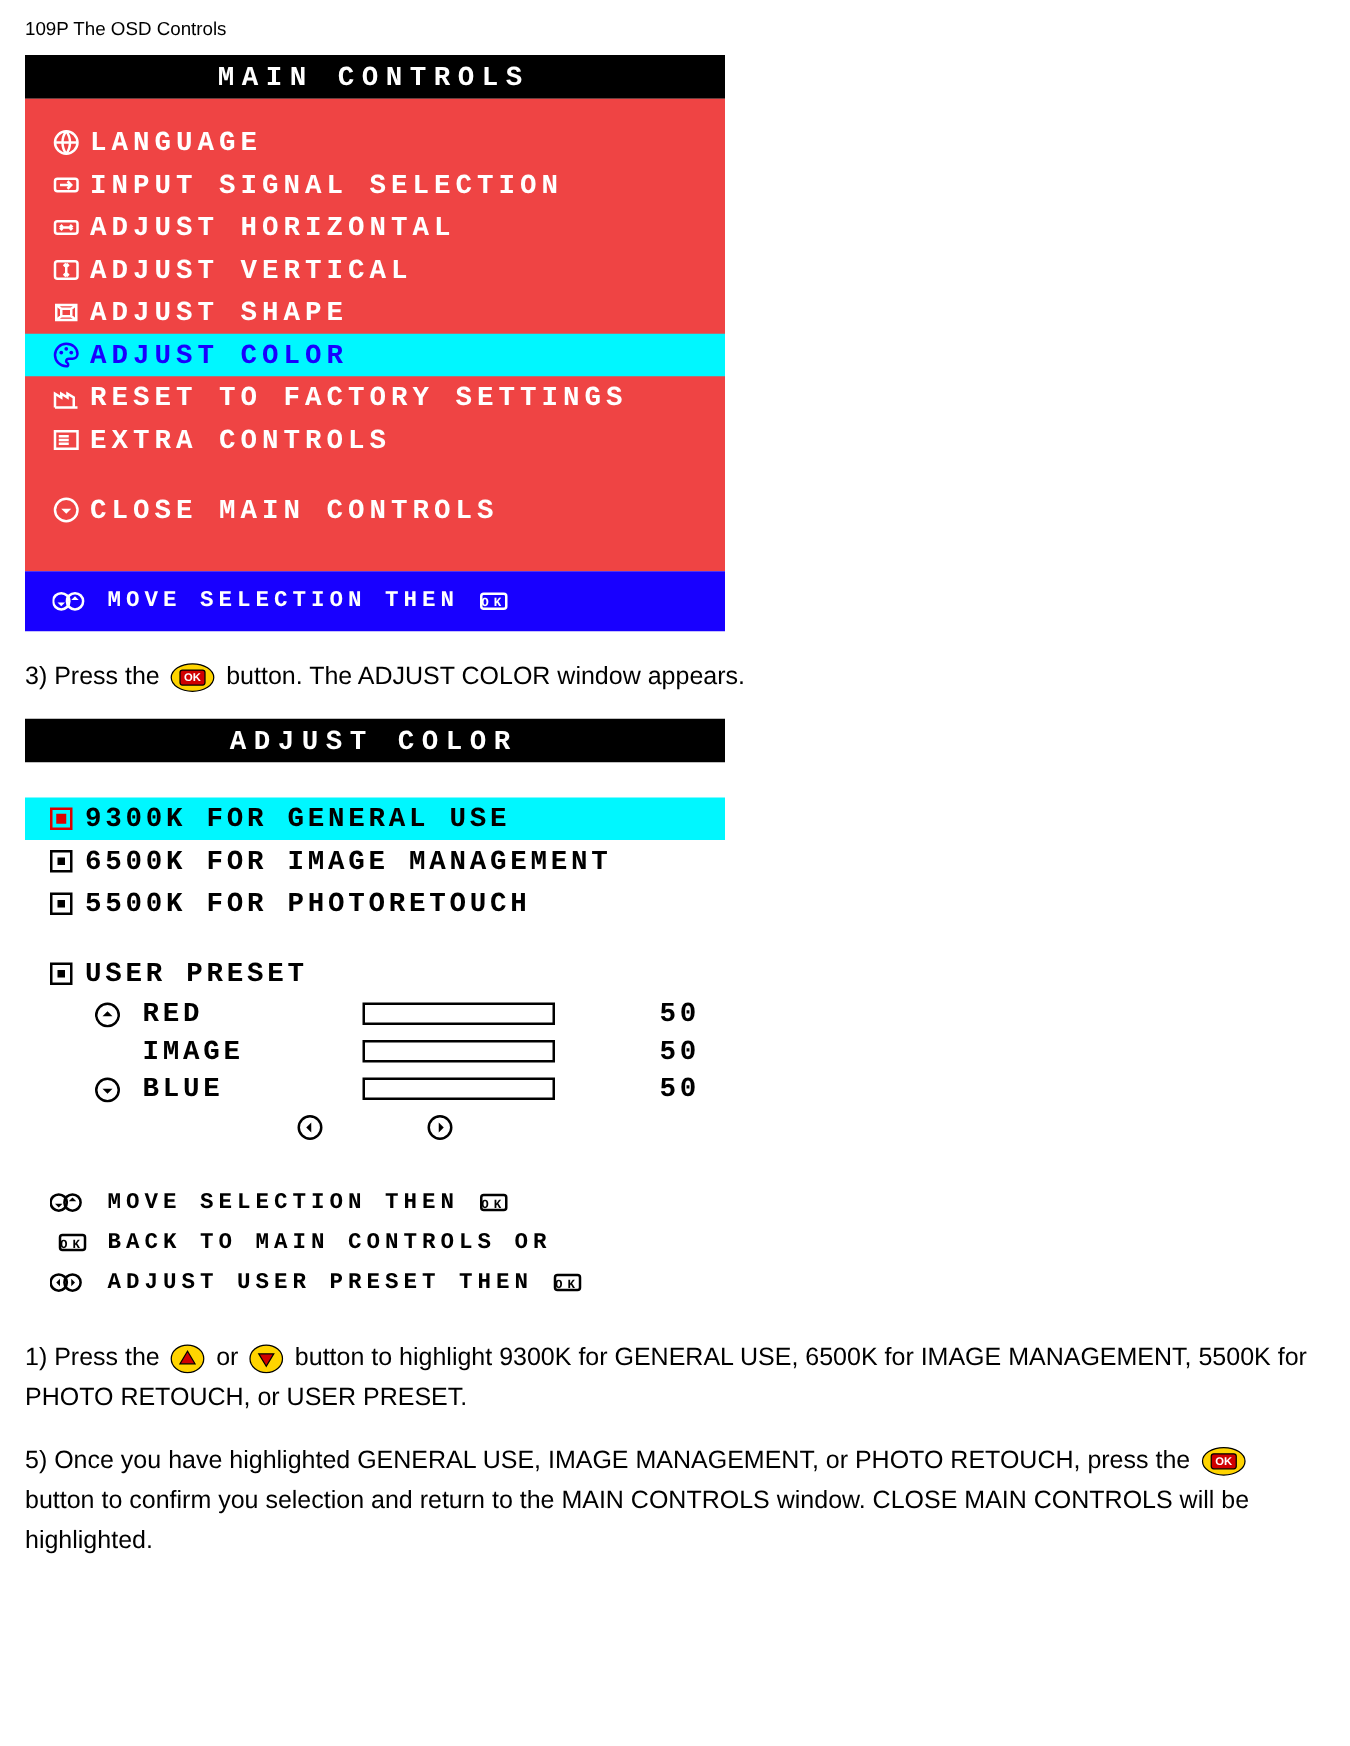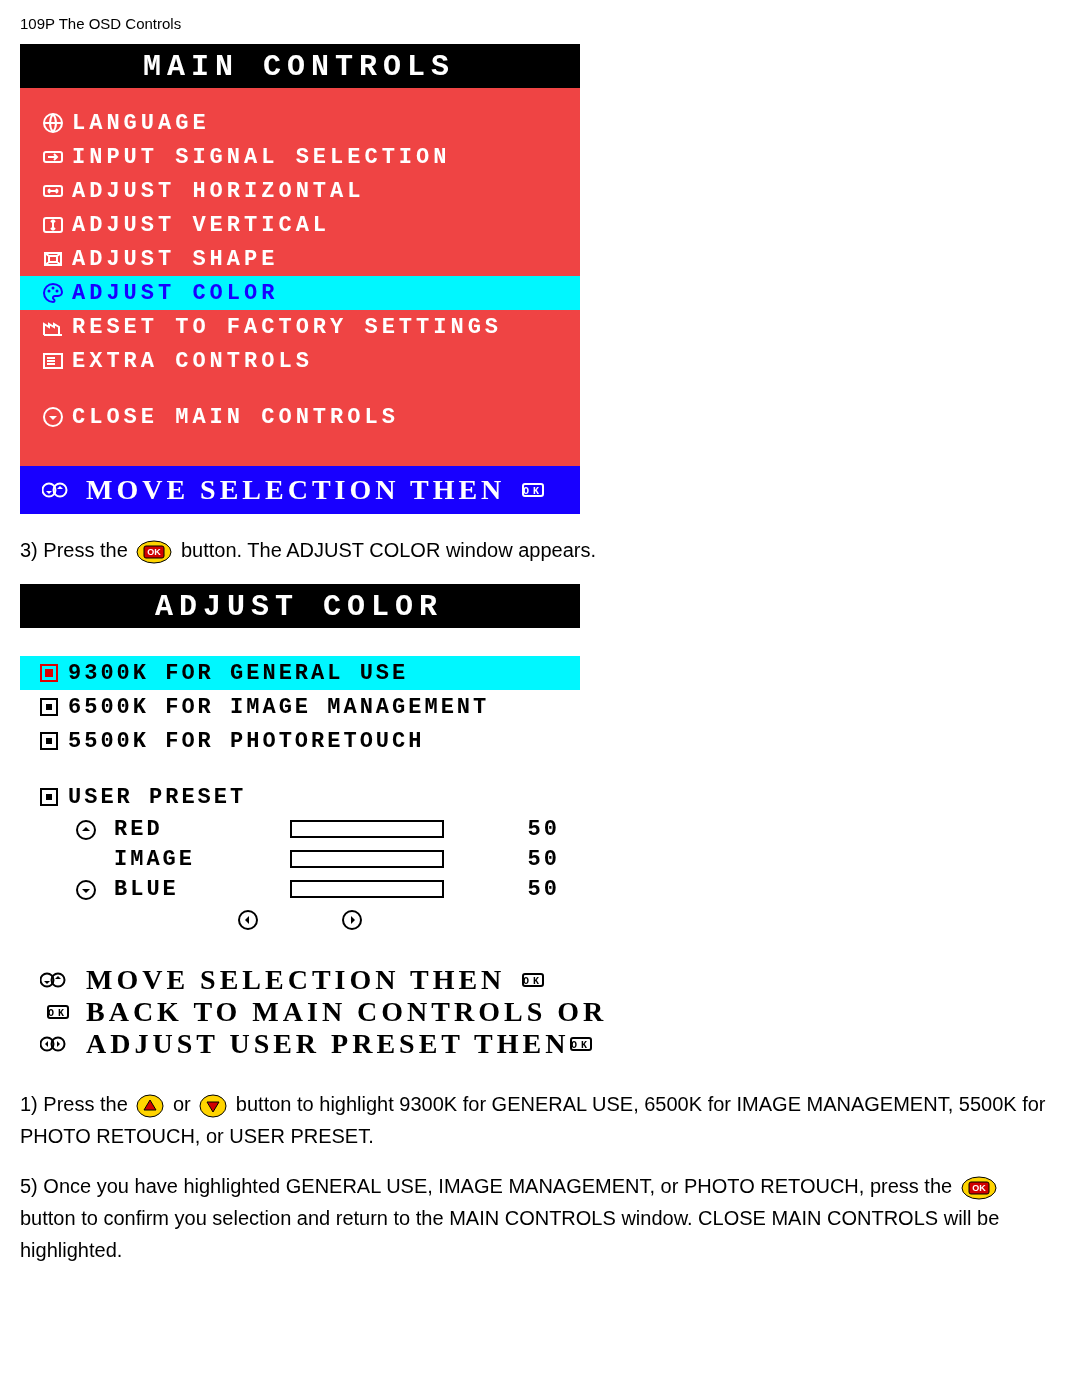--- a/index.html
+++ b/index.html
@@ -20,21 +20,21 @@
   }
   .osd-panel {
     width: 560px;
     margin-bottom: 20px;
   }
   .osd-title {
     background: #000;
     color: #fff;
     font-family: "Courier New", monospace;
     font-weight: bold;
-    font-size: 30px;
+    font-size: 22px;
     letter-spacing: 6px;
     text-align: center;
     padding: 6px 2px 4px 0;
   }
   .osd-body {
     background: #ef4444;
     color: #fff;
     font-family: "Courier New", monospace;
     font-weight: bold;
     font-size: 22px;
@@ -58,23 +58,23 @@
     justify-content: center;
     align-items: center;
     flex-shrink: 0;
   }
   .osd-label {
     white-space: nowrap;
   }
   .osd-footer {
     background: #1800ff;
     color: #fff;
-    font-family: Liberation Serif, serif;
+    font-family: Liberation Mono, monospace;
     font-weight: bold;
-    font-size: 28px;
+    font-size: 18px;
     letter-spacing: 4px;
     padding: 8px 14px 8px 14px;
   }
   .osd-footer-white {
     background: #fff;
     color: #000;
   }
   .footer-line {
     display: flex;
     align-items: center;

